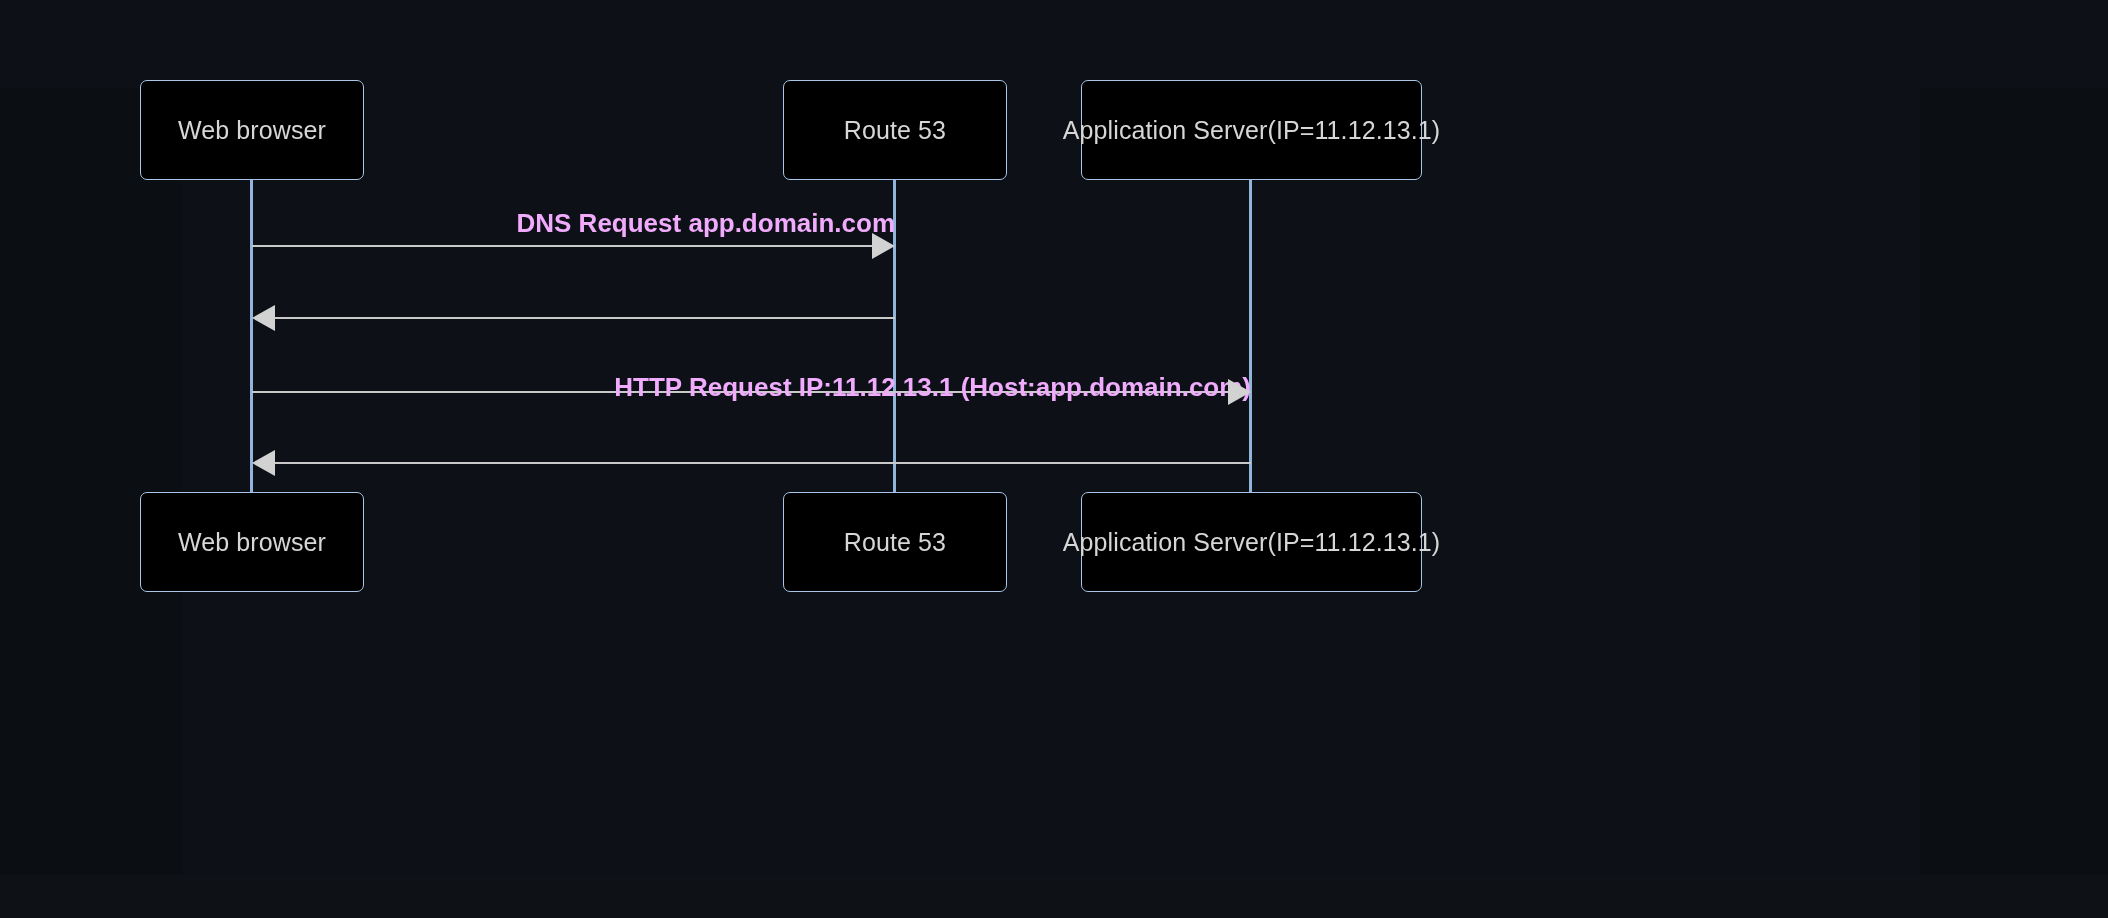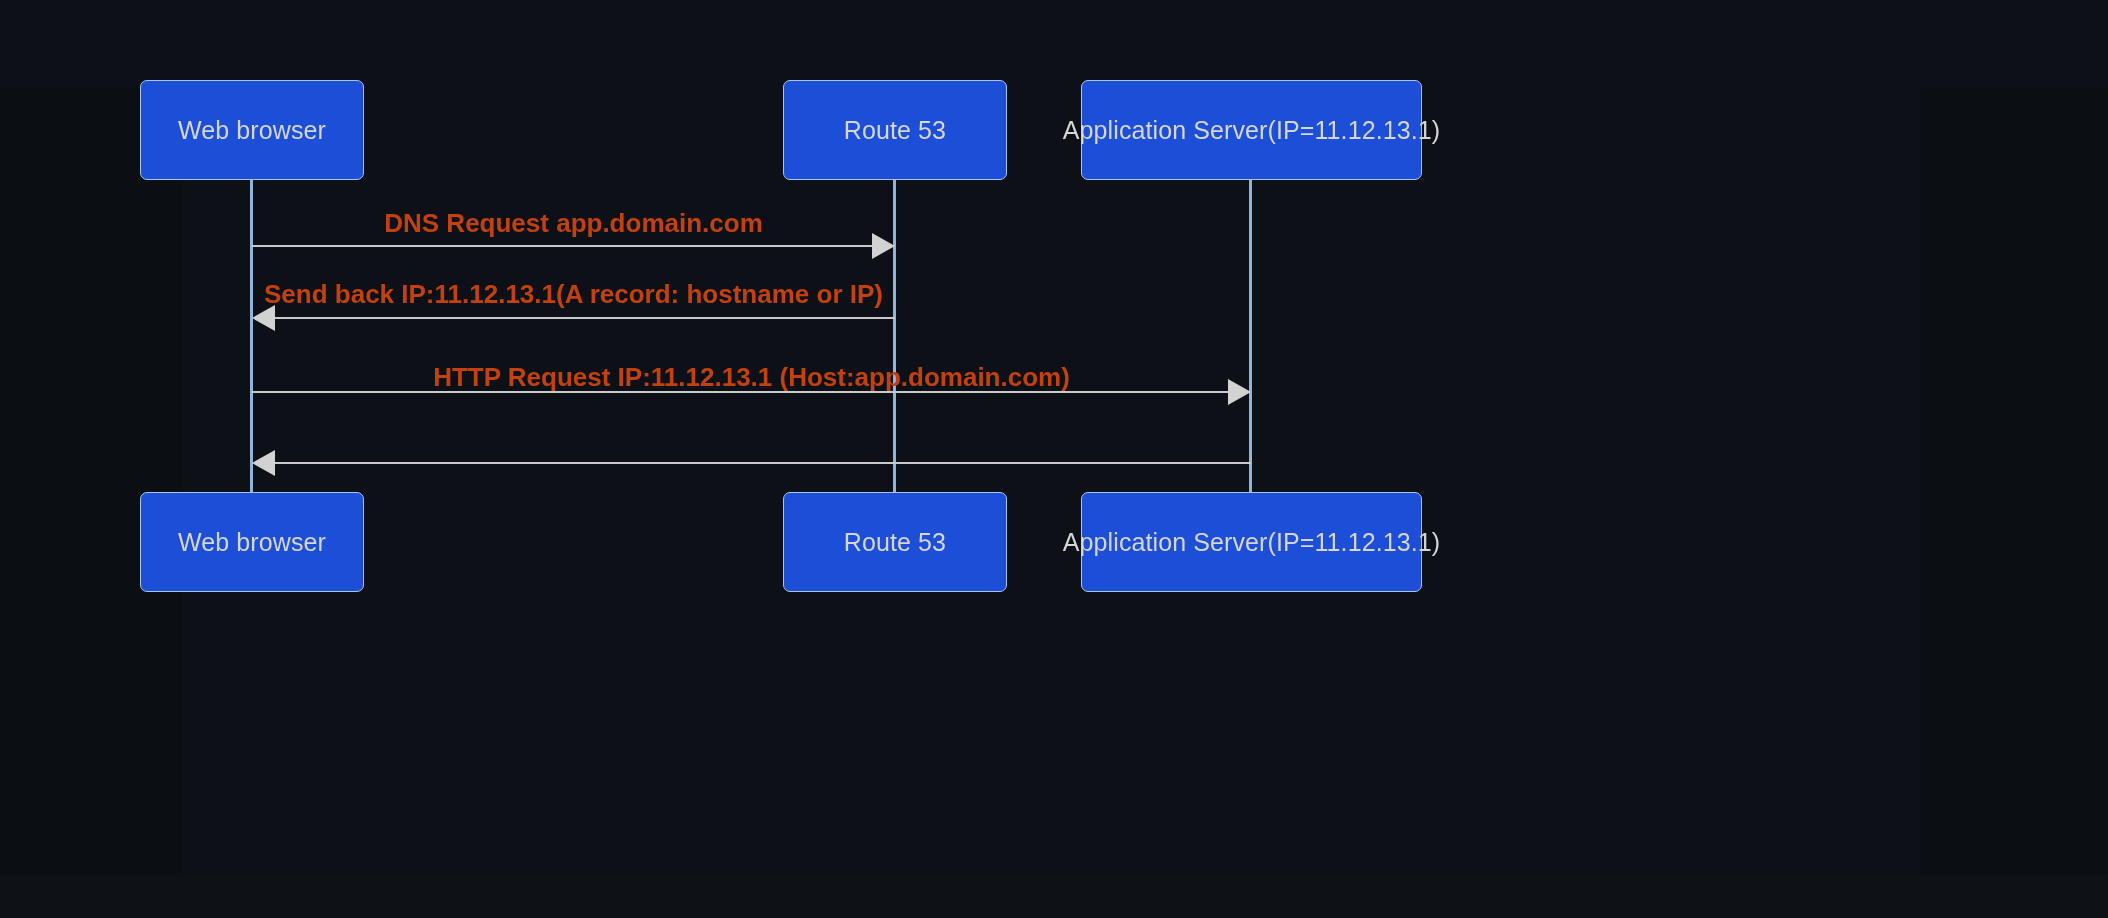--- a/index.html
+++ b/index.html
@@ -43,21 +43,21 @@
   #diagram-canvas {
     position: absolute;
     inset: 0;
     width: 2108px;
     height: 918px;
   }
 
   
   .participant-box {
     position: absolute;
-    background: #1d4ed8;
+    background: #000000;
     border: 1.6px solid #a8c7e8;
     border-radius: 7px;
     display: flex;
     align-items: center;
     justify-content: center;
     z-index: 5;
   }
   .participant-label {
     color: #d6d6d6;
     font-size: 25px;
@@ -77,25 +77,25 @@
 
   
   .msg-line {
     position: absolute;
     height: 2.4px;
     background: #c9c9c9;
     z-index: 3;
   }
   .msg-label {
     position: absolute;
-    color: #c2410c;
+    color: #f0abfc;
     font-size: 26px;
     font-weight: 700;
     white-space: nowrap;
-    text-align: center;
+    text-align: right;
     z-index: 4;
   }
   .arrowhead {
     position: absolute;
     width: 0; height: 0;
     z-index: 4;
   }
   .arrowhead.right {
     border-top: 13px solid transparent;
     border-bottom: 13px solid transparent;
@@ -117,25 +117,24 @@
 <div id="diagram-canvas">
 
   <div class="lifeline" style="left:250px; top:180px; height:312px;"></div>
   <div class="lifeline" style="left:893px; top:180px; height:312px;"></div>
   <div class="lifeline" style="left:1249px; top:180px; height:312px;"></div>
 
   <div class="msg-label" style="left:252px; top:208px; width:643px;">DNS Request app.domain.com</div>
   <div class="msg-line" style="left:252px; top:245px; width:620px;"></div>
   <div class="arrowhead right" style="left:872px; top:233px;"></div>
 
-  <div class="msg-label" style="left:252px; top:279px; width:643px;">Send back IP:11.12.13.1(A record: hostname or IP)</div>
   <div class="msg-line" style="left:275px; top:317px; width:620px;"></div>
   <div class="arrowhead left" style="left:252px; top:305px;"></div>
 
-  <div class="msg-label" style="left:252px; top:362px; width:999px;">HTTP Request IP:11.12.13.1 (Host:app.domain.com)</div>
+  <div class="msg-label" style="left:252px; top:372px; width:999px;">HTTP Request IP:11.12.13.1 (Host:app.domain.com)</div>
   <div class="msg-line" style="left:252px; top:391px; width:976px;"></div>
   <div class="arrowhead right" style="left:1228px; top:379px;"></div>
 
   <div class="msg-line" style="left:275px; top:462px; width:976px;"></div>
   <div class="arrowhead left" style="left:252px; top:450px;"></div>
 
   <div class="participant-box" style="left:140px; top:80px; width:224px; height:100px;">
     <span class="participant-label">Web browser</span>
   </div>
 

